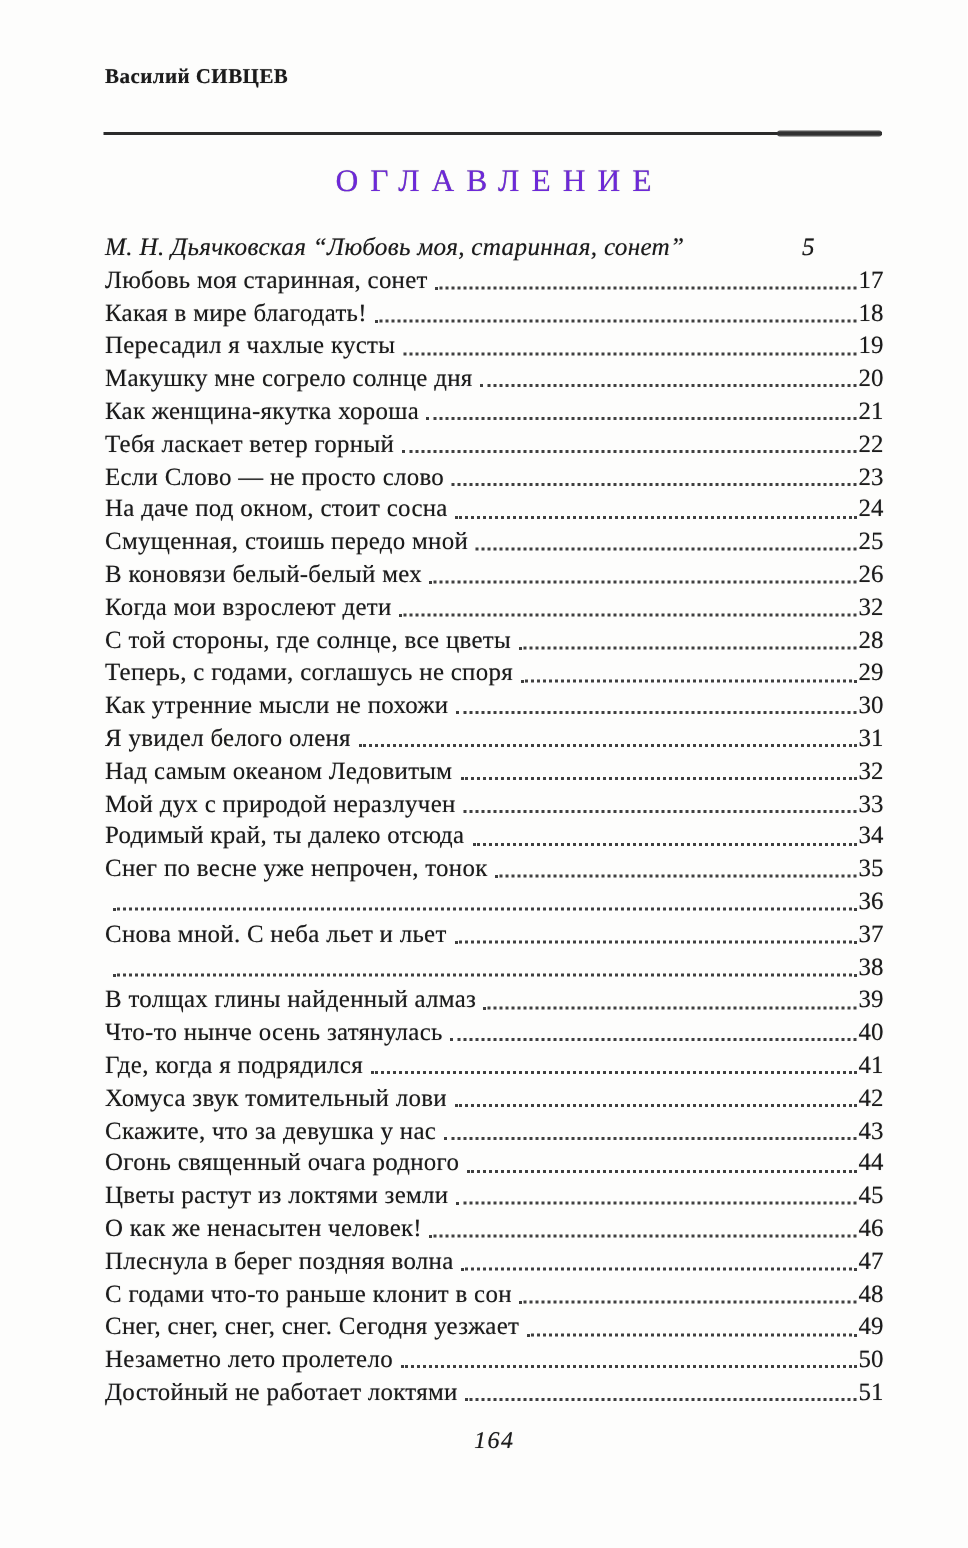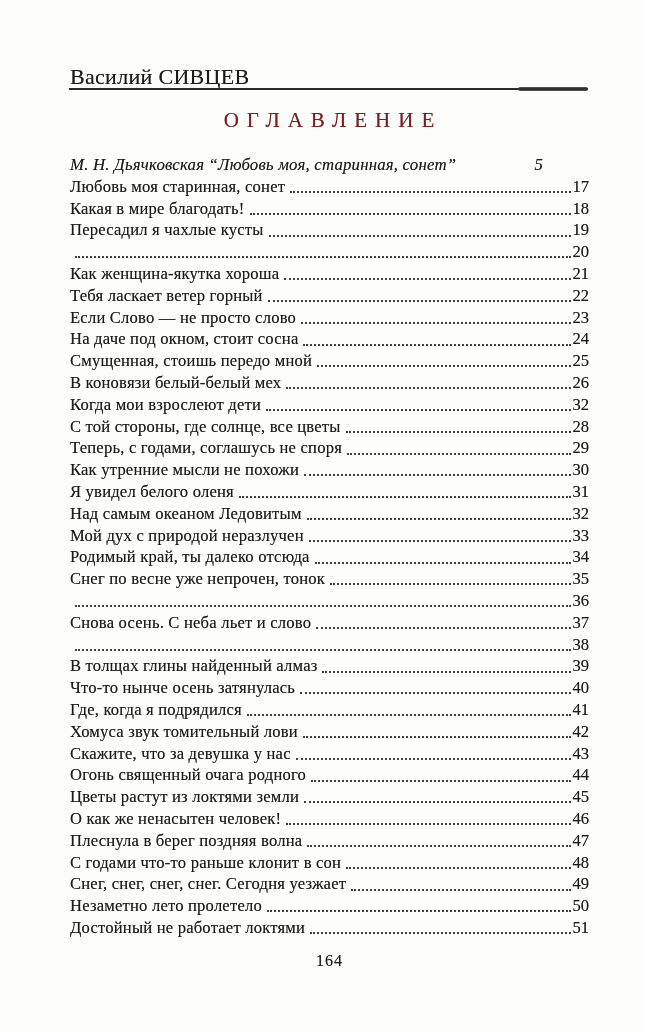--- a/index.html
+++ b/index.html
@@ -14,25 +14,25 @@
     background: #fdfdfc;
     font-family: "Liberation Serif", "DejaVu Serif", serif;
     color: #1b1b1b;
     overflow: hidden;
   }
   .soft {
     text-shadow: 0 0 0.5px rgba(25,25,25,0.55);
   }
   .running-header {
     position: absolute;
-    top: 64px;
+    top: 44px;
     left: 70px;
     width: 518px;
-    font-weight: normal;
-    font-size: 22px;
+    font-weight: bold;
+    font-size: 14px;
     letter-spacing: 0.3px;
   }
   .rule {
     position: absolute;
     top: 88px;
     left: 69px;
     width: 519px;
     height: 2px;
     background: #2b2b2b;
   }
@@ -52,21 +52,21 @@
     position: absolute;
     top: 108px;
     left: 70px;
     width: 518px;
     margin: 0;
     text-align: center;
     font-size: 21px;
     font-weight: normal;
     letter-spacing: 8px;
     text-indent: 8px;
-    color: #7f1d1d;
+    color: #6d28d9;
   }
   .toc {
     position: absolute;
     top: 154px;
     left: 70px;
     width: 519px;
   }
   .toc-row {
     display: flex;
     align-items: flex-end;
@@ -100,20 +100,21 @@
   }
   .toc-row.lead .p {
     margin-right: 46px;
   }
   .folio {
     position: absolute;
     top: 952px;
     left: 70px;
     width: 519px;
     text-align: center;
+    font-style: italic;
     font-size: 16px;
     letter-spacing: 1px;
   }
 </style>
 </head>
 <body>
 
 <div class="page">
 
   <div class="running-header soft">
@@ -143,20 +144,21 @@
     <span class="p">18</span>
   </div>
 
   <div class="toc-row">
     <span class="t">Пересадил я чахлые кусты</span>
     <span class="leader"></span>
     <span class="p">19</span>
   </div>
 
   <div class="toc-row">
+    <span class="t">Макушку мне согрело солнце дня</span>
     <span class="leader"></span>
     <span class="p">20</span>
   </div>
 
   <div class="toc-row">
     <span class="t">Как женщина-якутка хороша</span>
     <span class="leader"></span>
     <span class="p">21</span>
   </div>
 
@@ -243,21 +245,21 @@
     <span class="leader"></span>
     <span class="p">35</span>
   </div>
 
   <div class="toc-row">
     <span class="leader"></span>
     <span class="p">36</span>
   </div>
 
   <div class="toc-row">
-    <span class="t">Снова осень. С неба льет и слово</span>
+    <span class="t">Снова мной. С неба льет и льет</span>
     <span class="leader"></span>
     <span class="p">37</span>
   </div>
 
   <div class="toc-row">
     <span class="leader"></span>
     <span class="p">38</span>
   </div>
 
   <div class="toc-row">

